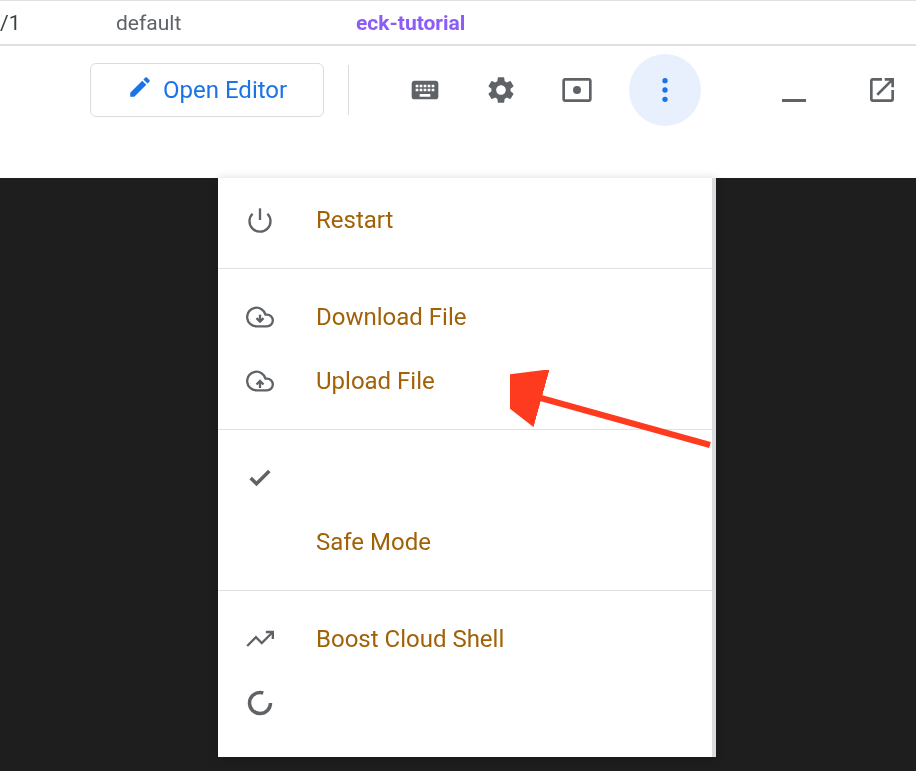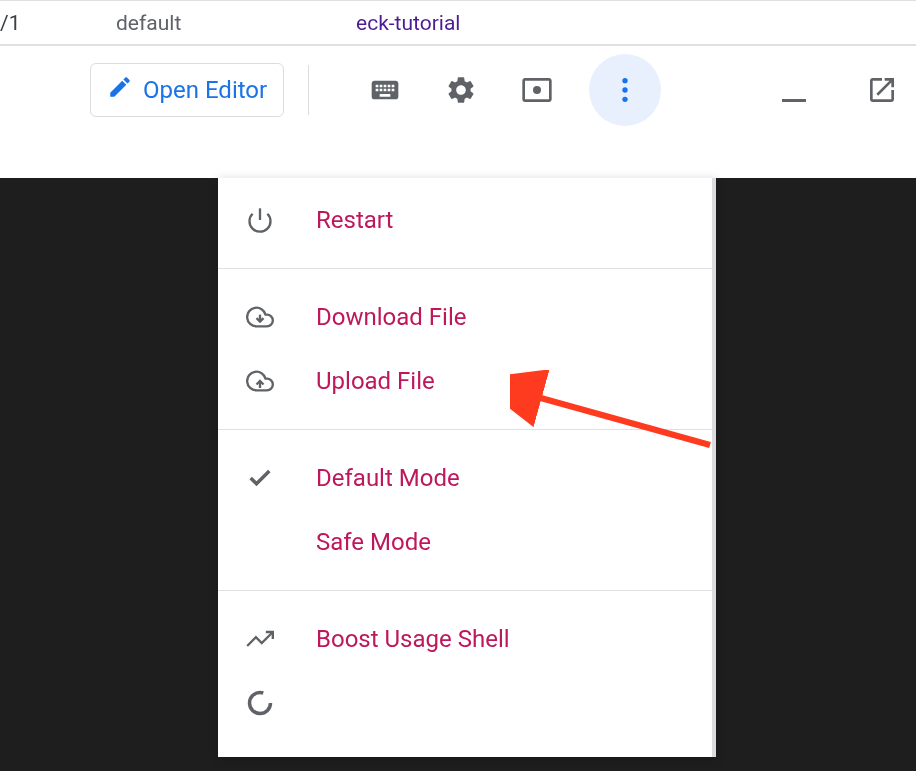--- a/index.html
+++ b/index.html
@@ -33,43 +33,43 @@
     .cell-id {
       width: 100px;
       padding-left: 0;
       color: #3c4043;
     }
     .cell-ns {
       width: 240px;
       margin-left: 16px;
     }
     .cell-name {
-      color: #4c1d95;
-      font-weight: 400;
+      color: #8b5cf6;
+      font-weight: 700;
     }
     .toolbar-wrap {
       background: #fff;
       position: relative;
       z-index: 5;
       border-top: 1px solid #e0e0e0;
     }
     .toolbar {
       display: flex;
       align-items: center;
       height: 88px;
       padding: 0 10px 0 90px;
       background: #fff;
     }
     .open-editor-btn {
       display: flex;
       align-items: center;
       gap: 10px;
       border: 1px solid #dadce0;
       border-radius: 6px;
-      padding: 10px 16px;
+      padding: 10px 36px;
       font-size: 24px;
       color: #1a73e8;
       background: #fff;
       cursor: pointer;
       font-family: inherit;
     }
     .open-editor-btn svg {
       width: 26px;
       height: 26px;
     }
@@ -137,21 +137,21 @@
       padding-bottom: 12px;
     }
     .menu-section {
       padding: 10px 0;
     }
     .menu-item {
       display: flex;
       align-items: center;
       padding: 18px 28px;
       font-size: 24px;
-      color: #be185d;
+      color: #a16207;
       cursor: pointer;
     }
     .menu-item-icon {
       width: 40px;
       display: flex;
       align-items: center;
       color: #5f6368;
     }
     .menu-item-icon svg {
       width: 28px;
@@ -285,37 +285,36 @@
     </div>
   </div>
   <div class="menu-divider"></div>
   <div class="menu-section">
     <div class="menu-item">
       <span class="menu-item-icon">
         <svg viewBox="0 0 24 24" fill="none" stroke="currentColor" stroke-width="3">
             <polyline points="20 6 9 17 4 12"></polyline>
           </svg>
       </span>
-      <span class="menu-item-label">Default Mode</span>
     </div>
     <div class="menu-item">
       <span class="menu-item-icon"></span>
       <span class="menu-item-label">Safe Mode</span>
     </div>
   </div>
   <div class="menu-divider"></div>
   <div class="menu-section">
     <div class="menu-item">
       <span class="menu-item-icon">
         <svg viewBox="0 0 24 24" fill="none" stroke="currentColor" stroke-width="2">
             <polyline points="23 6 13.5 15.5 8.5 10.5 1 18"></polyline>
             <polyline points="17 6 23 6 23 12"></polyline>
           </svg>
       </span>
-      <span class="menu-item-label">Boost Usage Shell</span>
+      <span class="menu-item-label">Boost Cloud Shell</span>
     </div>
     <div class="menu-item">
       <span class="menu-item-icon">
         <svg viewBox="0 0 24 24" fill="none" stroke="currentColor" stroke-width="3">
             <circle cx="12" cy="12" r="9" stroke-dasharray="45 12"></circle>
           </svg>
       </span>
     </div>
   </div>
 </div>

